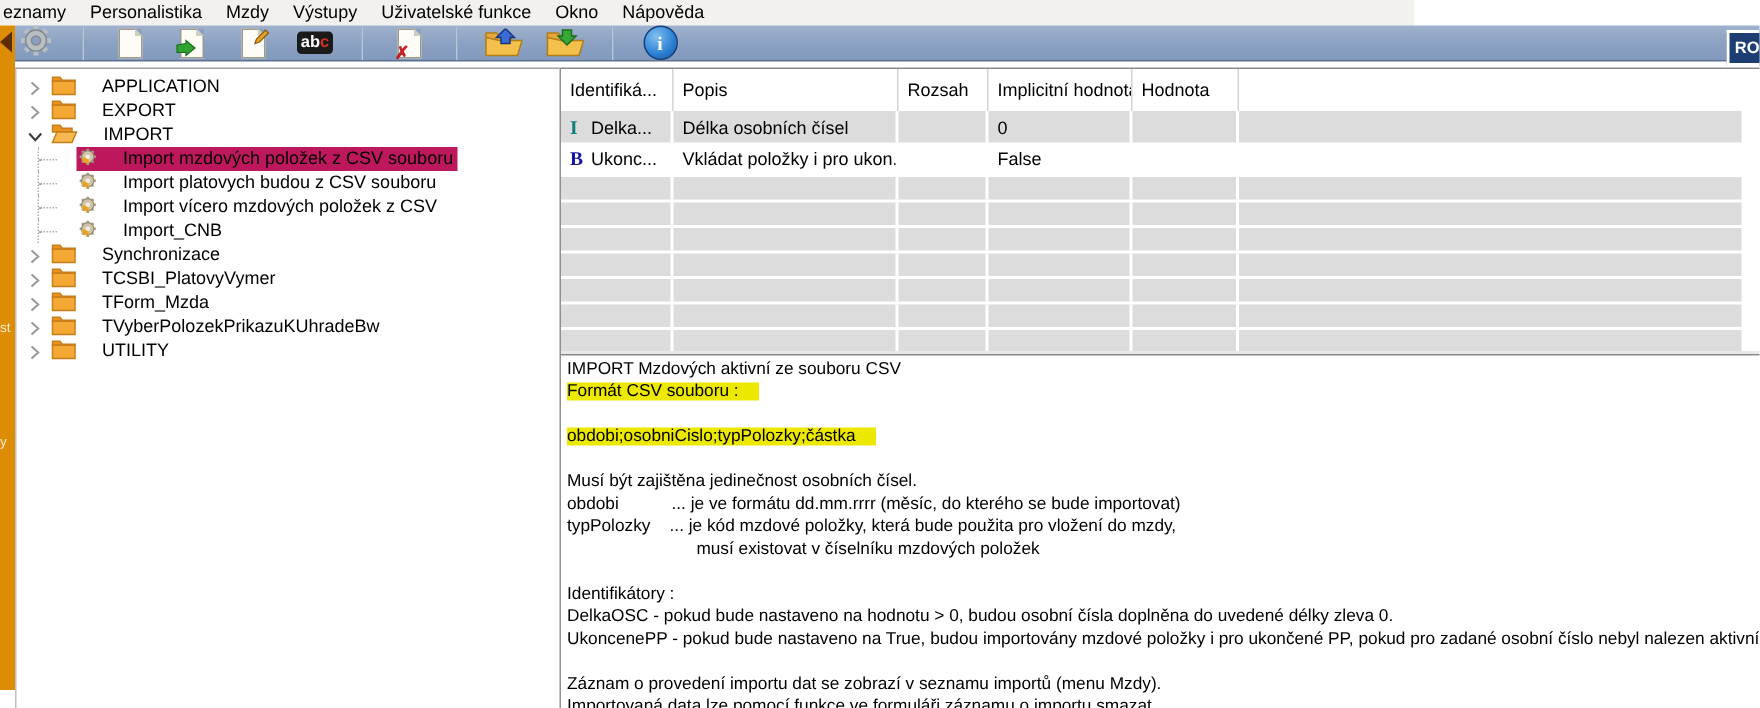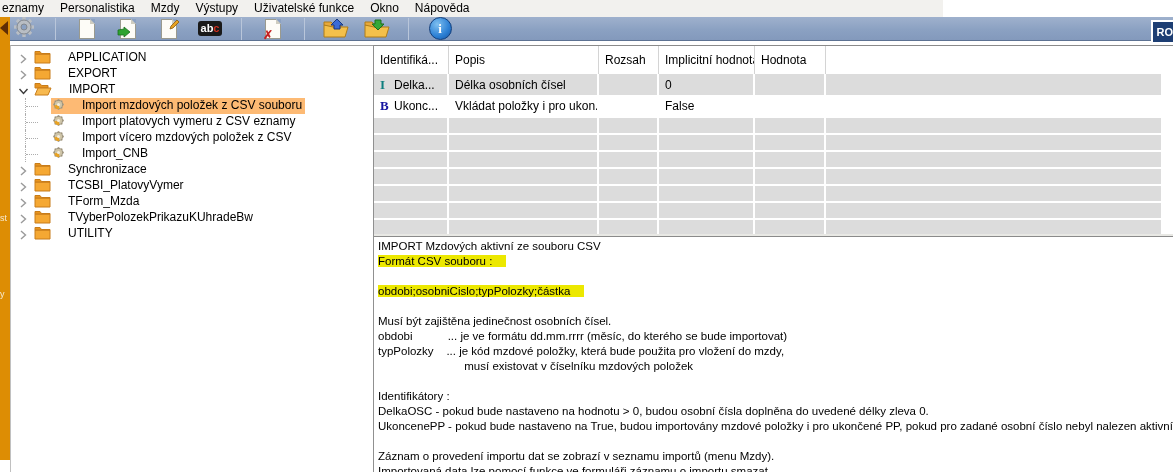--- a/index.html
+++ b/index.html
@@ -54,21 +54,21 @@
                padding-top:4px; overflow:hidden; }
   .tree-row { height:16px; display:flex; align-items:center; cursor:default; }
   .tree-row .chev { width:11px; height:11px; margin-left:7px; margin-right:4px; flex:none; }
   .tree-row .connector { display:none; }
   .tree-row.leaf .connector { display:block; width:26px; height:16px; margin-left:14px; flex:none;
         border-left:1px dotted #adadad; position:relative; }
   .tree-row.leaf .connector::after { content:""; position:absolute; left:0; top:8px; width:12px;
         border-top:1px dotted #adadad; }
   .itemwrap { display:flex; padding:0 3px 0 1px; height:16px;gap:12px; }
   .itemwrap .lbl { margin-left:5px; white-space:nowrap; }
-  .tree-row.hl .itemwrap { background:#fdba74; }
+  .tree-row.hl .itemwrap { background:#be185d; }
 
   
   .splitter { position:absolute; left:373px; top:45px; width:1px; height:427px; background:#909090; }
 
   
   .gridpanel { position:absolute; left:374px; top:45px; width:799px; height:190px;
                background:#fff; border-top:1px solid #8a8a8a; overflow:hidden; }
   .grid-header { display:flex; height:28px; width:787px; background:#fff; align-items:flex-end; }
   .gh-cell { height:28px; display:flex; align-items:center; padding-left:6px;
              border-right:1px solid #d4d4d4; white-space:nowrap; overflow:hidden; }
@@ -266,21 +266,21 @@
               <line x1="12" y1="2" x2="12" y2="22"></line>
               <line x1="2" y1="12" x2="22" y2="12"></line>
               <line x1="5" y1="5" x2="19" y2="19"></line>
               <line x1="19" y1="5" x2="5" y2="19"></line>
             </g>
             <circle cx="12" cy="12" r="7.5" fill="#cfc5a8" stroke="#8f8673" stroke-width="1.5"></circle>
             <path d="M4 14 A8 8 0 0 0 14 20 L12 12 Z" fill="#e8a224"></path>
             <circle cx="12" cy="12" r="2.8" fill="#f4efdf"></circle>
           </svg>
         </span>
-        <span class="lbl">Import platovych vymeru z CSV eznamy</span>
+        <span class="lbl">Import platovych budou z CSV souboru</span>
       </span>
     </div>
 
     <div class="tree-row leaf">
 
       <span class="connector"></span>
       <span class="itemwrap">
         <span class="node-ico" style="display: inline-flex;">
           <svg width="13" height="13" viewBox="0 0 24 24">
             <g stroke="#aba089" stroke-width="3.2">

